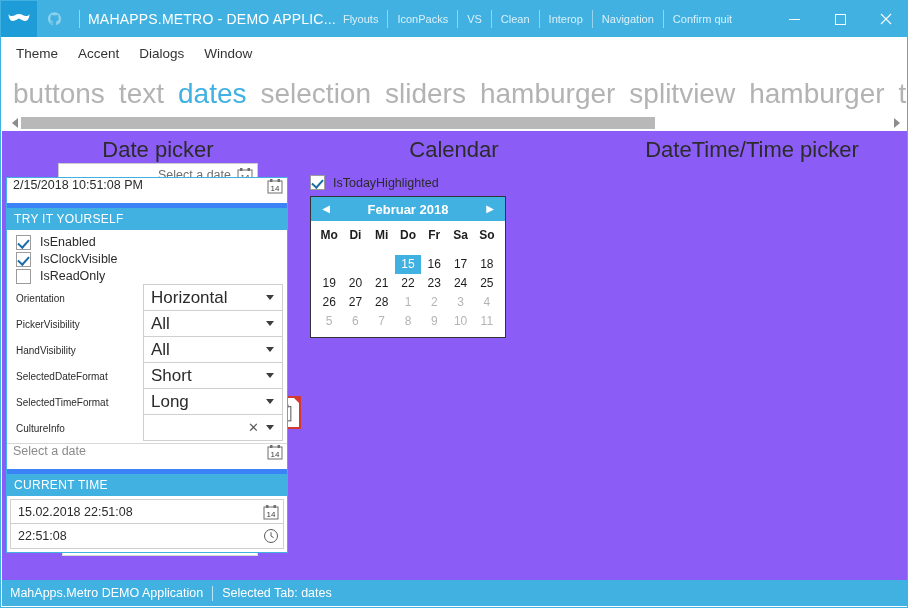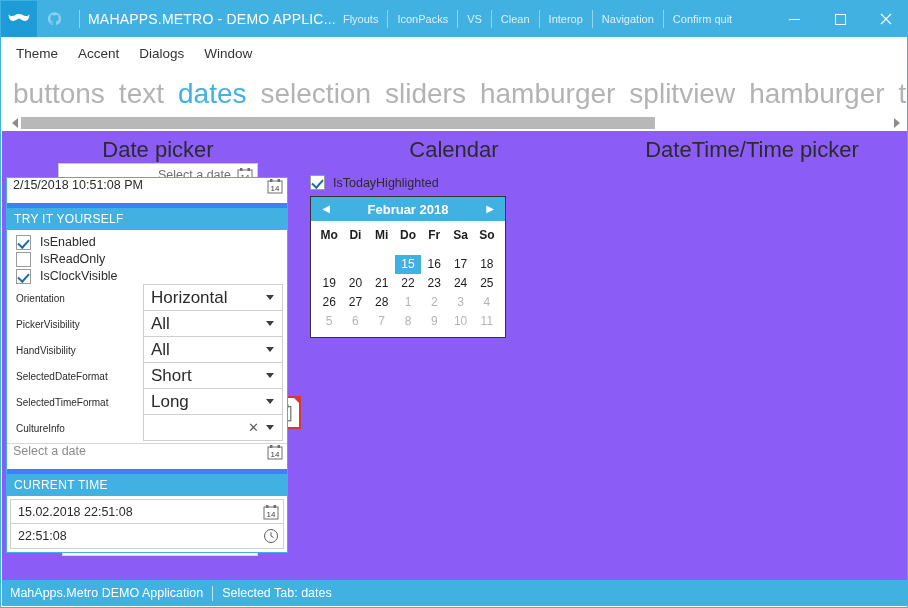--- a/index.html
+++ b/index.html
@@ -841,26 +841,26 @@
       </div>
 
       <div class="sect-header">TRY IT YOURSELF</div>
 
       <div class="props">
         <div class="prop-cb">
           <span class="cbox checked"></span>
           <span class="cb-label">IsEnabled</span>
         </div>
         <div class="prop-cb">
+          <span class="cbox checked"></span>
+          <span class="cb-label">IsClockVisible</span>
+        </div>
+        <div class="prop-cb">
           <span class="cbox"></span>
           <span class="cb-label">IsReadOnly</span>
-        </div>
-        <div class="prop-cb">
-          <span class="cbox checked"></span>
-          <span class="cb-label">IsClockVisible</span>
         </div>
 
         <div class="prop-row">
           <span class="prop-label">Orientation</span>
           <span class="combo">
             <span class="combo-val">Horizontal</span>
             <span class="caret"></span>
           </span>
         </div>
         <div class="prop-row">

